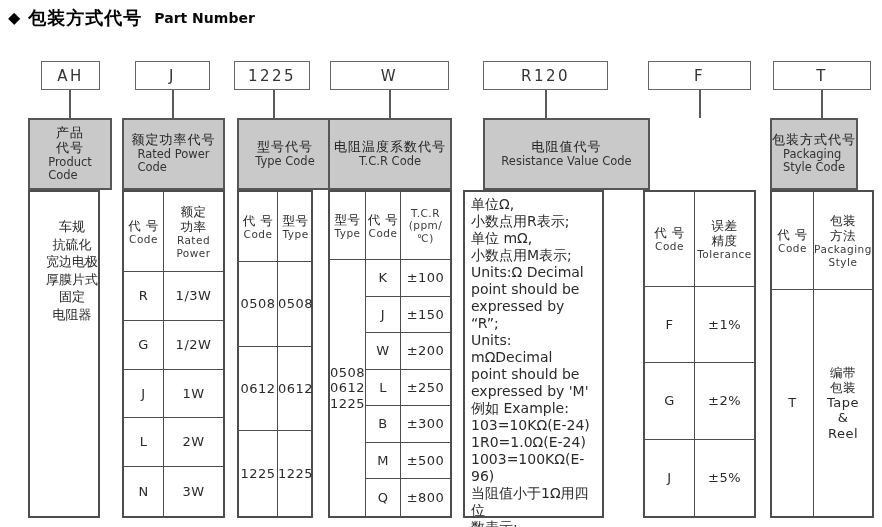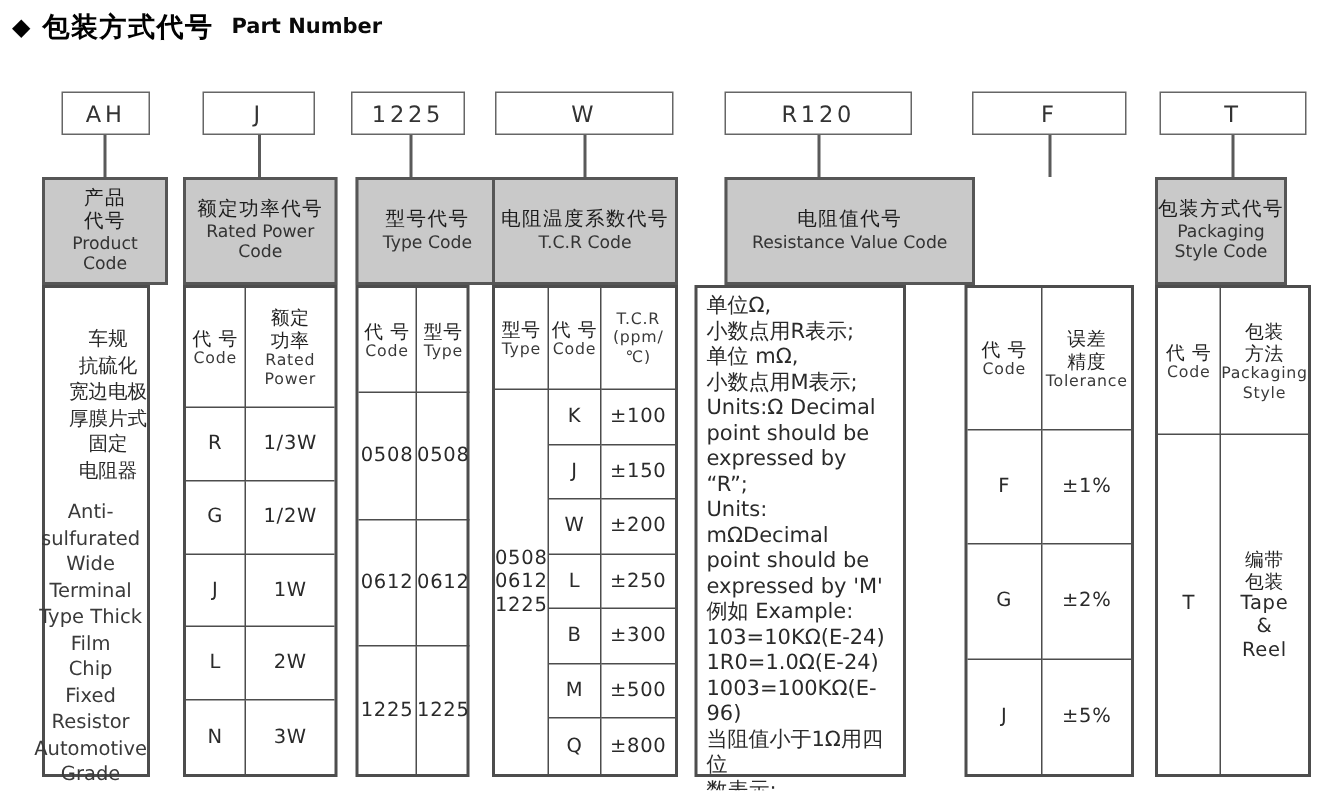--- a/index.html
+++ b/index.html
@@ -23,21 +23,21 @@
   .b7{left:773px;width:98px;}
 
   
   .conn{position:absolute;top:90px;height:28px;width:2px;background:#5a5a5a;}
   .n1{left:69px;} .n2{left:172px;} .n3{left:273px;} .n4{left:389px;} .n5{left:545px;}
   .n6{left:699px;} .n7{left:821px;}
 
   
   .graybar{position:absolute;top:118px;height:72px;background:#c9c9c9;border:2px solid #565656;
            display:flex;flex-direction:column;align-items:center;justify-content:center;
-           text-align:center;line-height:1.15;}
+           text-align:left;line-height:1.15;}
   .graybar .zh{font-size:13px;color:#1c1c1c;letter-spacing:1px;}
   .graybar .en{font-size:11.5px;color:#333;}
   .g1{left:28px;width:84px;} .g2{left:122px;width:103px;} .g3{left:237px;width:96px;}
   .g4{left:328px;width:124px;} .g5{left:483px;width:167px;} .g6{left:643px;width:113px;}
   .g7{left:770px;width:88px;}
 
   
   .body{position:absolute;top:190px;height:328px;background:#fff;border:2px solid #4d4d4d;}
   .d1{left:28px;width:72px;display:flex;flex-direction:column;align-items:flex-end;
       padding-top:26px;text-align:center;font-size:13px;line-height:17.5px;color:#2a2a2a;}
@@ -118,31 +118,20 @@
 Style Code</span>
   </div>
 
   <div class="body d1">
     <span class="pre">车规
 抗硫化
 宽边电极
 厚膜片式
 固定
 电阻器</span>
-    <span class="pre en-block">Anti-
-sulfurated
-Wide
-Terminal
-Type Thick
-Film
-Chip
-Fixed
-Resistor
-Automotive
-Grade</span>
   </div>
 
   <div class="body d2">
     <div class="cell">
       <span class="zh">代 号</span>
       <span class="en">Code</span>
     </div>
     <div class="cell lc">
       <span class="zh pre">额定
 功率</span>

